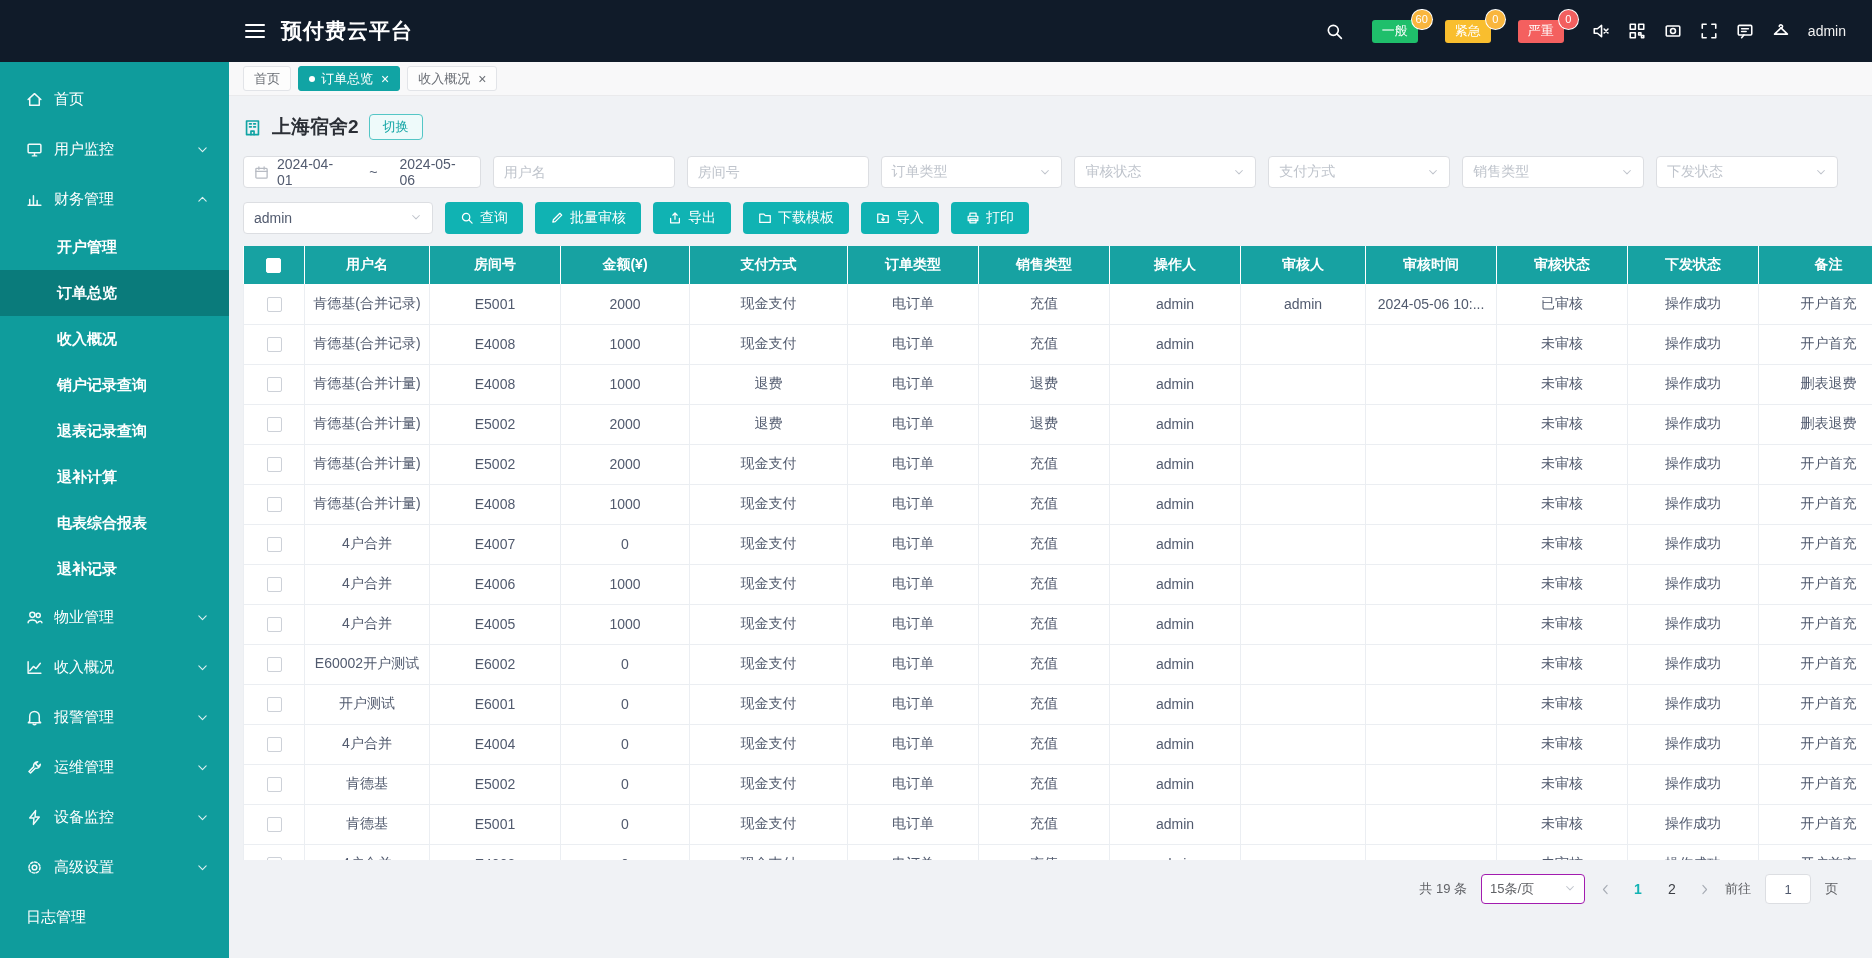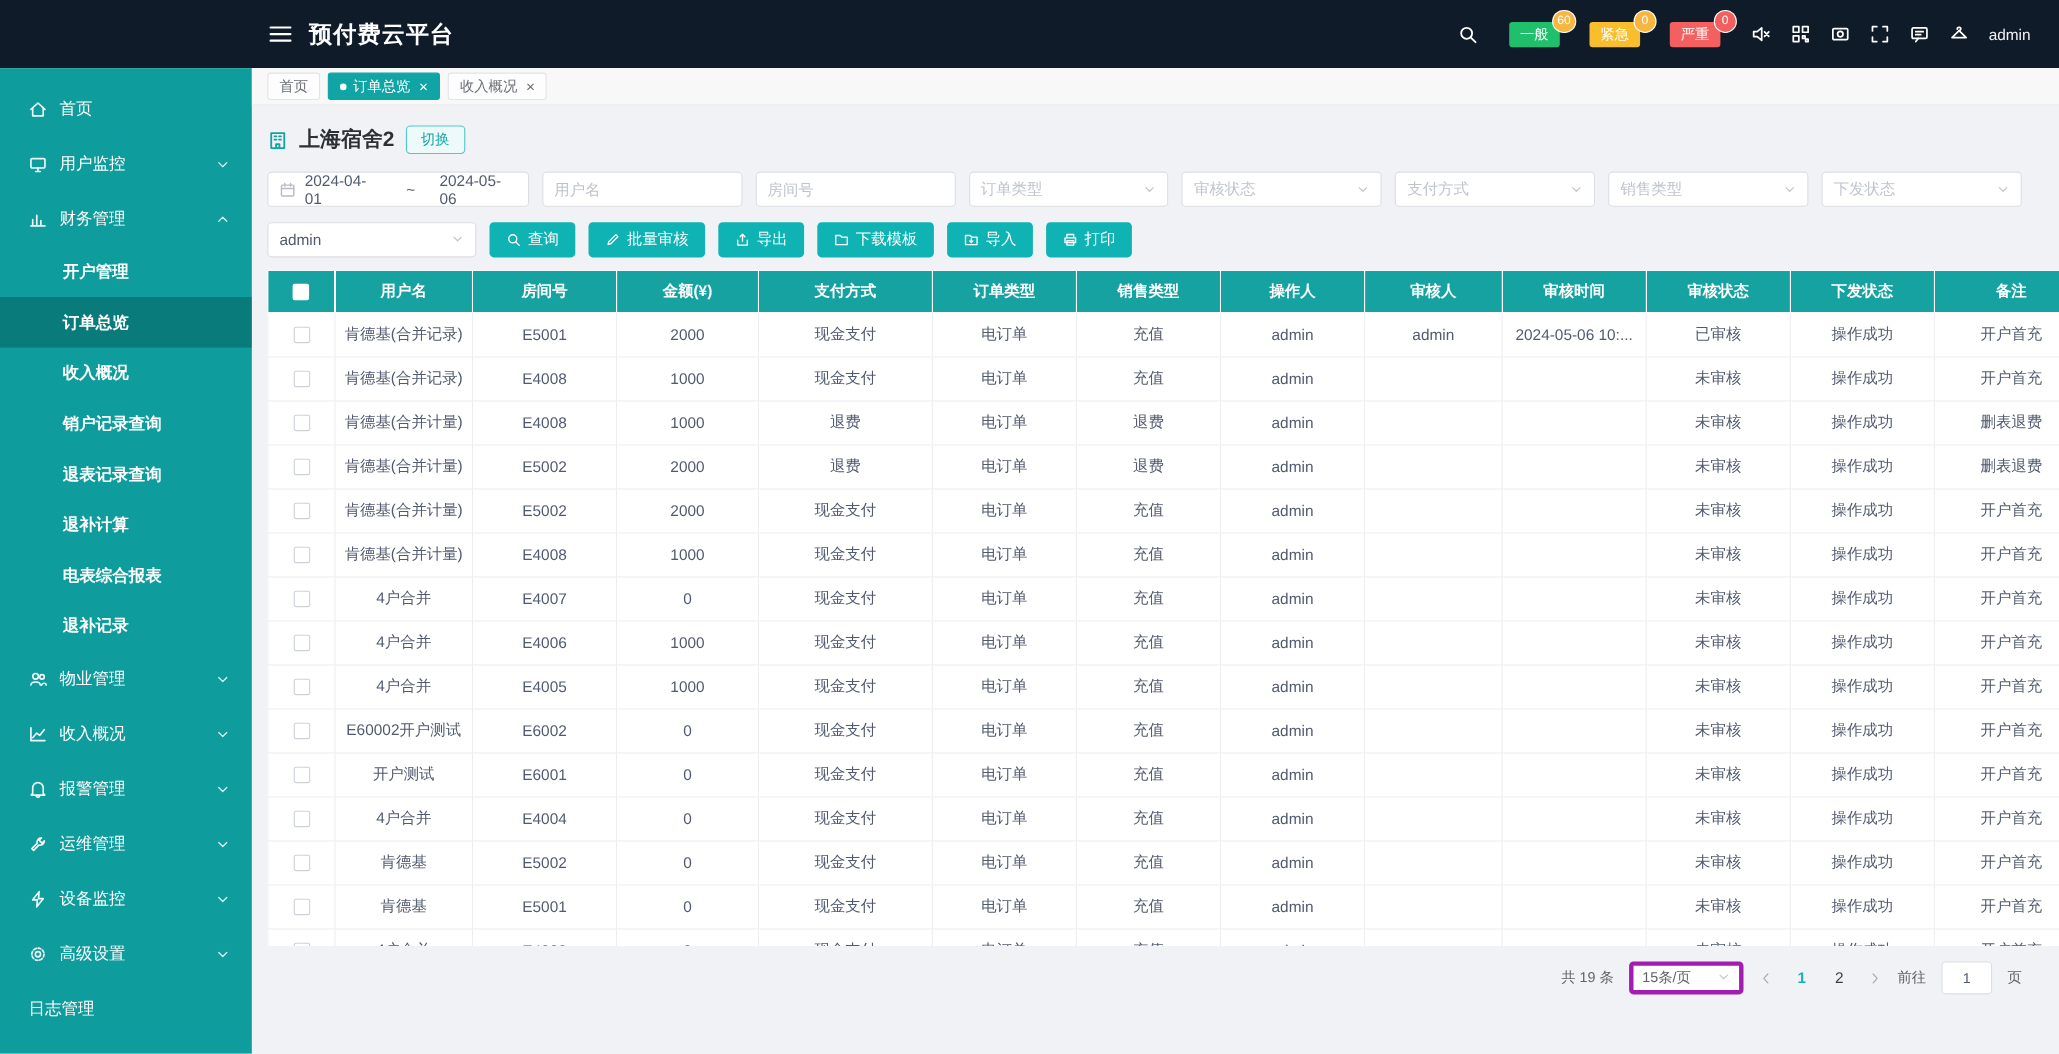--- a/index.html
+++ b/index.html
@@ -54,21 +54,21 @@
   
   .table-wrap{height:614px;background:#fff;overflow:hidden;flex-shrink:0;}
   table{border-collapse:collapse;table-layout:fixed;width:1635px;}
   thead th{background:#17a2a2;color:#fff;font-size:14px;font-weight:bold;height:38px;border-right:1px solid rgba(255,255,255,.45);white-space:nowrap;overflow:hidden;}
   tbody td{height:40px;border-right:1px solid #ebeef2;border-bottom:1px solid #ebeef2;font-size:14px;color:#515a6e;text-align:center;padding:0 6px;white-space:nowrap;overflow:hidden;text-overflow:ellipsis;background:#fff;}
   tbody tr td:first-child{border-left:1px solid #ebeef2;}
   .cb{display:inline-block;width:15px;height:15px;border:1px solid #cdd1d8;border-radius:2px;background:#fff;vertical-align:middle;cursor:pointer;}
   .hcb{border-color:#fff;}
   
   .pagination{display:flex;align-items:center;justify-content:flex-end;gap:14px;padding-right:34px;margin-top:14px;color:#606266;font-size:13px;}
-  .psize{width:104px;height:30px;background:#fff;border:4px solid #a21caf;border-radius:4px;display:flex;align-items:center;justify-content:space-between;padding:0 8px;cursor:pointer;}
+  .psize{width:104px;height:30px;background:#fff;border:1px solid #a21caf;border-radius:4px;display:flex;align-items:center;justify-content:space-between;padding:0 8px;cursor:pointer;}
   .pbtn{display:inline-flex;color:#a8adb5;cursor:pointer;}
   #pages{display:inline-flex;gap:10px;}
   .page{min-width:24px;text-align:center;font-size:14px;color:#3c3f45;cursor:pointer;}
   .page.active{color:#13b3b3;font-weight:bold;}
   .goto{width:46px;height:30px;border:1px solid #dcdee2;border-radius:4px;text-align:center;font-size:13px;color:#515a6e;outline:none;background:#fff;font-family:inherit;}
 </style>
 </head>
 <body>
 
 <header class="topbar">

